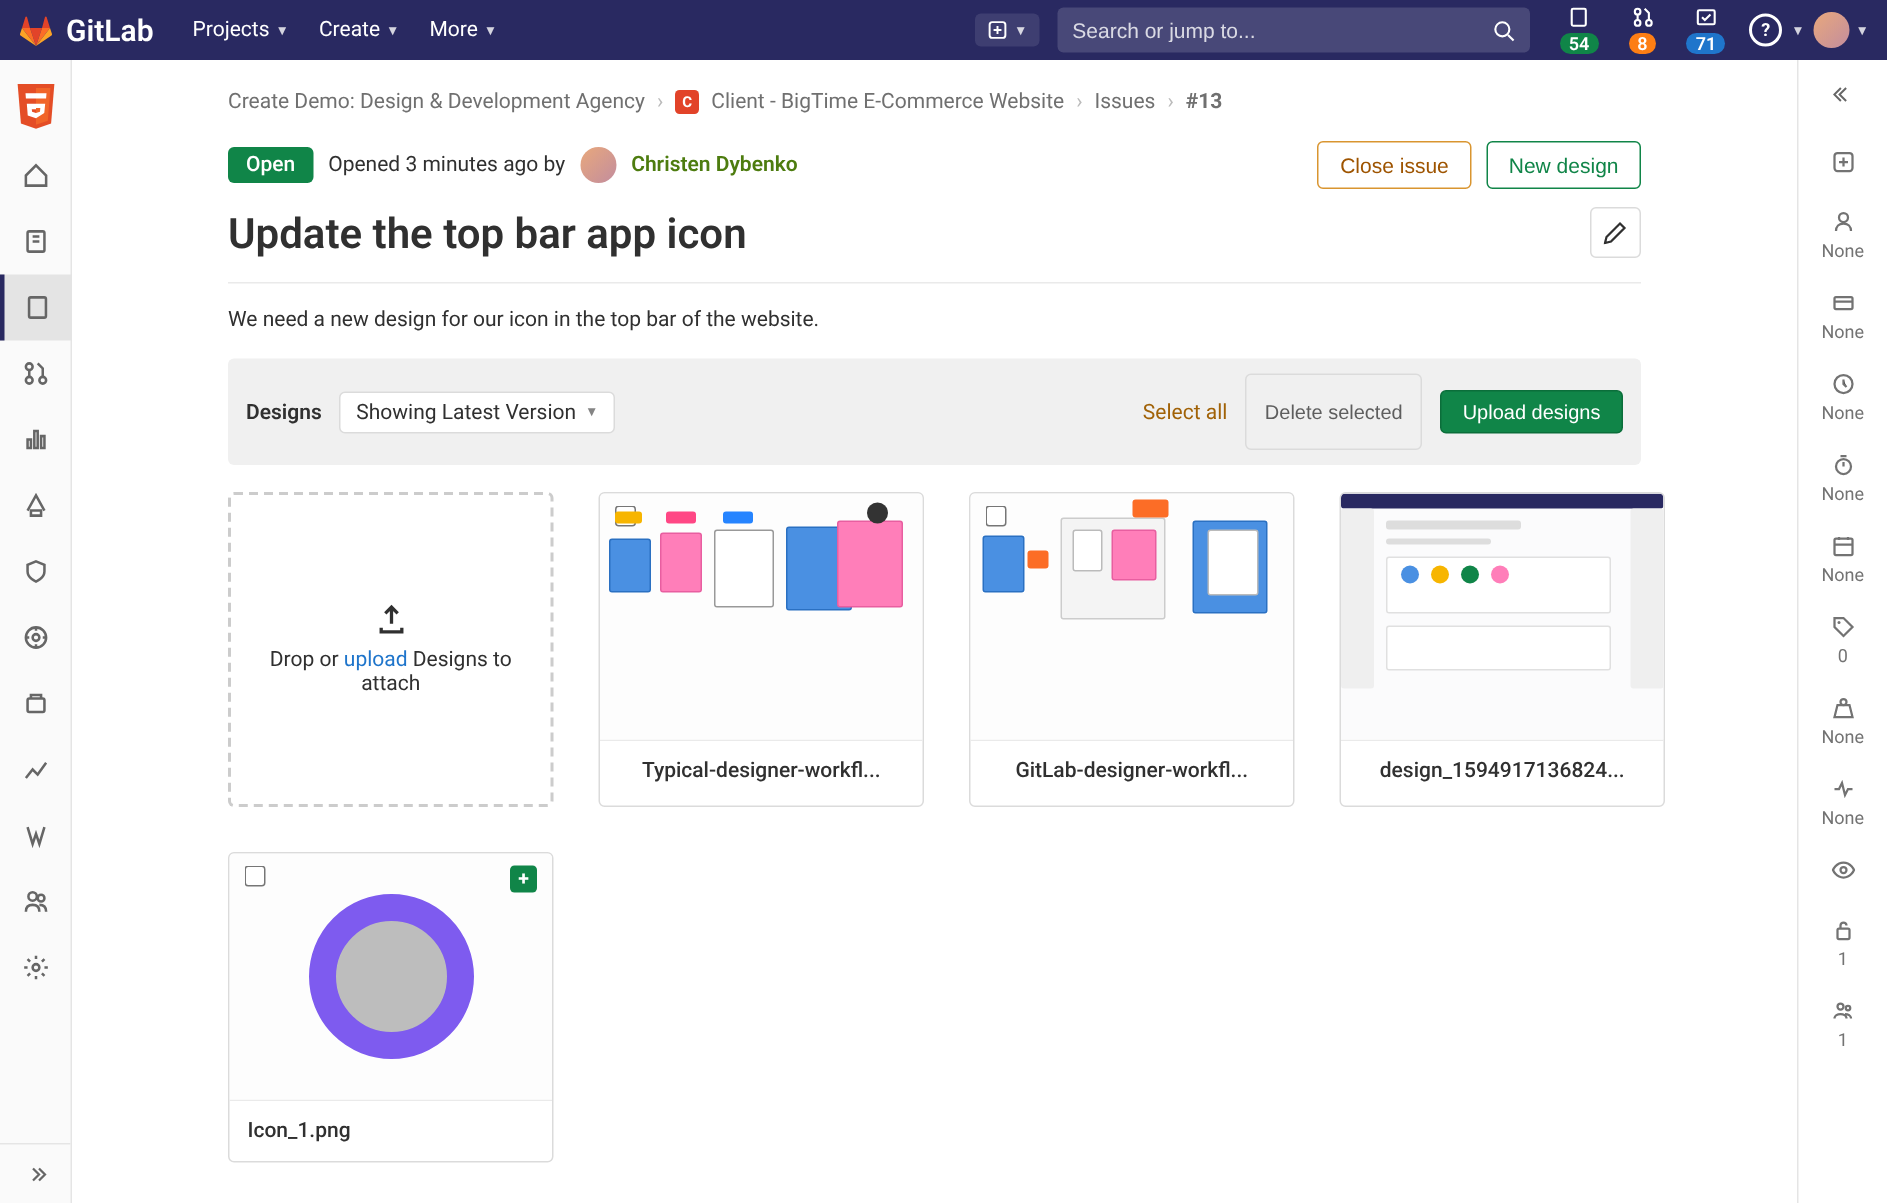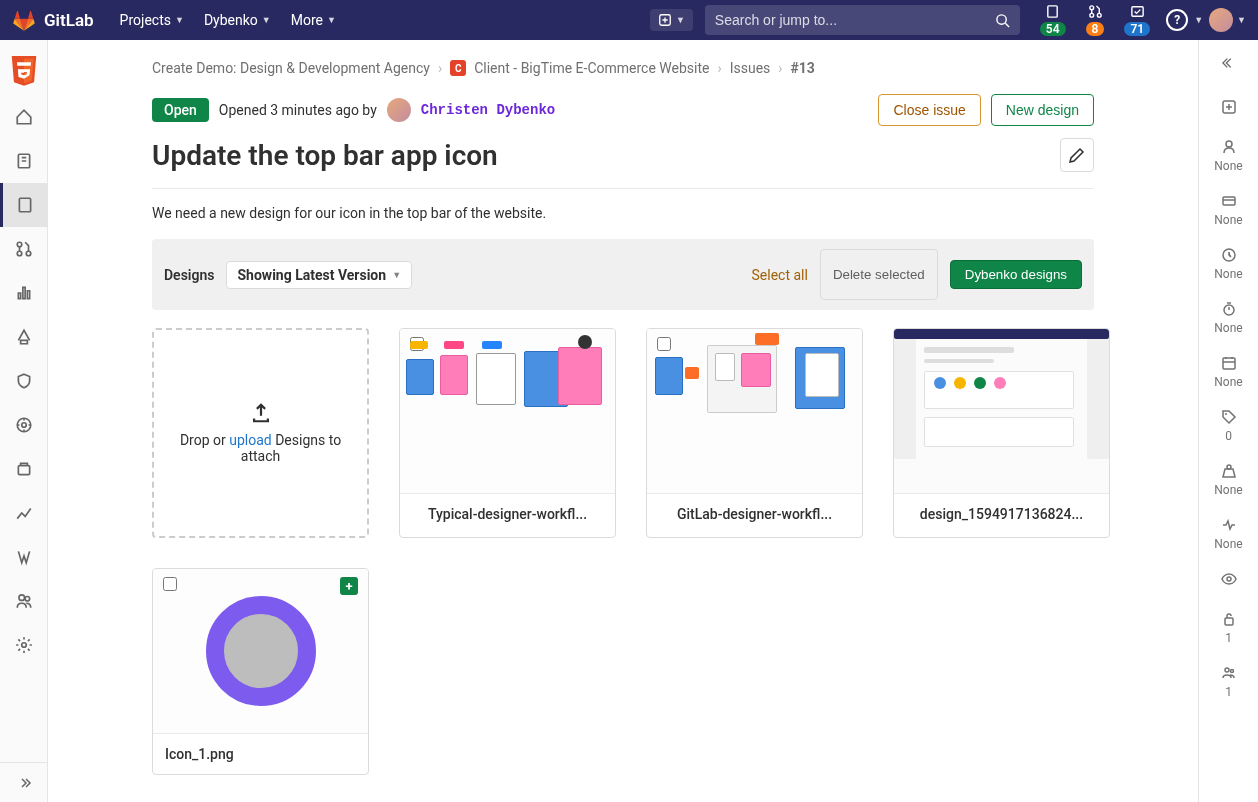--- a/index.html
+++ b/index.html
@@ -14,21 +14,21 @@
 }
 .topbar {
   height: 40px;
   background: #292961;
   display: flex;
   align-items: center;
   padding: 0 12px;
   color: #fff;
 }
 .tanuki { width: 24px; height: 24px; margin-right: 8px; }
-.brand { font-weight: 600; font-size: 17px; margin-right: 18px; }
+.brand { font-weight: 600; font-size: 20px; margin-right: 18px; }
 .topnav { display: flex; gap: 4px; }
 .topnav-item {
   padding: 6px 8px;
   color: #fff;
   font-size: 14px;
   cursor: pointer;
   display: flex;
   align-items: center;
   gap: 4px;
 }
@@ -122,21 +122,21 @@
 }
 .status-open {
   background: #108548; color: #fff;
   padding: 4px 12px; border-radius: 4px;
   font-weight: 500; font-size: 14px;
 }
 .author-avatar {
   width: 24px; height: 24px; border-radius: 50%;
   background: linear-gradient(135deg, #e8a87c, #c38d9e);
 }
-.author-name { font-weight: 600; color: #6d28d9; font-family: Liberation Mono, monospace; }
+.author-name { font-weight: 600; color: #4d7c0f; }
 .issue-actions { margin-left: auto; display: flex; gap: 10px; align-items: center; }
 .btn {
   padding: 7px 14px; border-radius: 4px; font-size: 14px;
   cursor: pointer; background: #fff;
 }
 .btn-warning { border: 1px solid #d99530; color: #9e5400; }
 .btn-success { border: 1px solid #108548; color: #108548; }
 .title-row {
   display: flex; align-items: center; justify-content: space-between;
   border-bottom: 1px solid #eaeaea;
@@ -152,21 +152,21 @@
 .designs-bar {
   background: #f0f0f0; border-radius: 4px;
   padding: 10px 12px; display: flex; align-items: center; gap: 12px;
   margin-bottom: 18px;
 }
 .designs-label { font-weight: 600; }
 .version-select {
   background: #fff; border: 1px solid #dbdbdb;
   border-radius: 4px; padding: 5px 10px;
   display: flex; align-items: center; gap: 6px;
-  cursor: pointer; font-size: 14px; font-weight: bold;
+  cursor: pointer; font-size: 14px;
 }
 .select-all { color: #a16207; cursor: pointer; }
 .btn-disabled {
   background: #f0f0f0; border: 1px solid #dbdbdb;
   color: #5e5e5e; padding: 17px 12px; border-radius: 4px;
 }
 .btn-upload {
   background: #108548; color: #fff; border: 1px solid #0b6e3a;
   padding: 6px 14px; border-radius: 4px; cursor: pointer;
   font-weight: 500;
@@ -252,21 +252,21 @@
       <path fill="#fca326" d="M32 16l2 6c.2.6 0 1.2-.5 1.6L18 34z"></path>
       <path fill="#e24329" d="M32 16h-8l3-11c.3-.8 1.4-.8 1.6 0z"></path>
     </svg>
   <span class="brand">GitLab</span>
   <div class="topnav">
     <div class="topnav-item">
         <span>Projects</span>
         <span class="caret">▼</span>
       </div>
     <div class="topnav-item">
-        <span>Dybenko</span>
+        <span>Create</span>
         <span class="caret">▼</span>
       </div>
     <div class="topnav-item">
         <span>More</span>
         <span class="caret">▼</span>
       </div>
   </div>
   <div class="tb-spacer"></div>
   <div class="plus-btn">
     <svg width="14" height="14" viewBox="0 0 16 16">
@@ -439,21 +439,21 @@
 
       <div class="designs-bar">
         <span class="designs-label">Designs</span>
         <div class="version-select">
           <span>Showing Latest Version</span>
           <span class="caret" style="color:#666">▼</span>
         </div>
         <div class="sp"></div>
         <a class="select-all">Select all</a>
         <button class="btn-disabled">Delete selected</button>
-        <button class="btn-upload">Dybenko designs</button>
+        <button class="btn-upload">Upload designs</button>
       </div>
 
       <div class="designs-grid">
         <div class="design-card dropzone">
           <svg width="22" height="22" viewBox="0 0 16 16" style="margin-bottom:8px">
               <path d="M8 2v8M5 5l3-3 3 3M3 12v2h10v-2" fill="none" stroke="#303030" stroke-width="1.6"></path>
             </svg>
           <div>
             <span>Drop or </span><span class="upload-link">upload</span><span> Designs to attach</span>
           </div>

